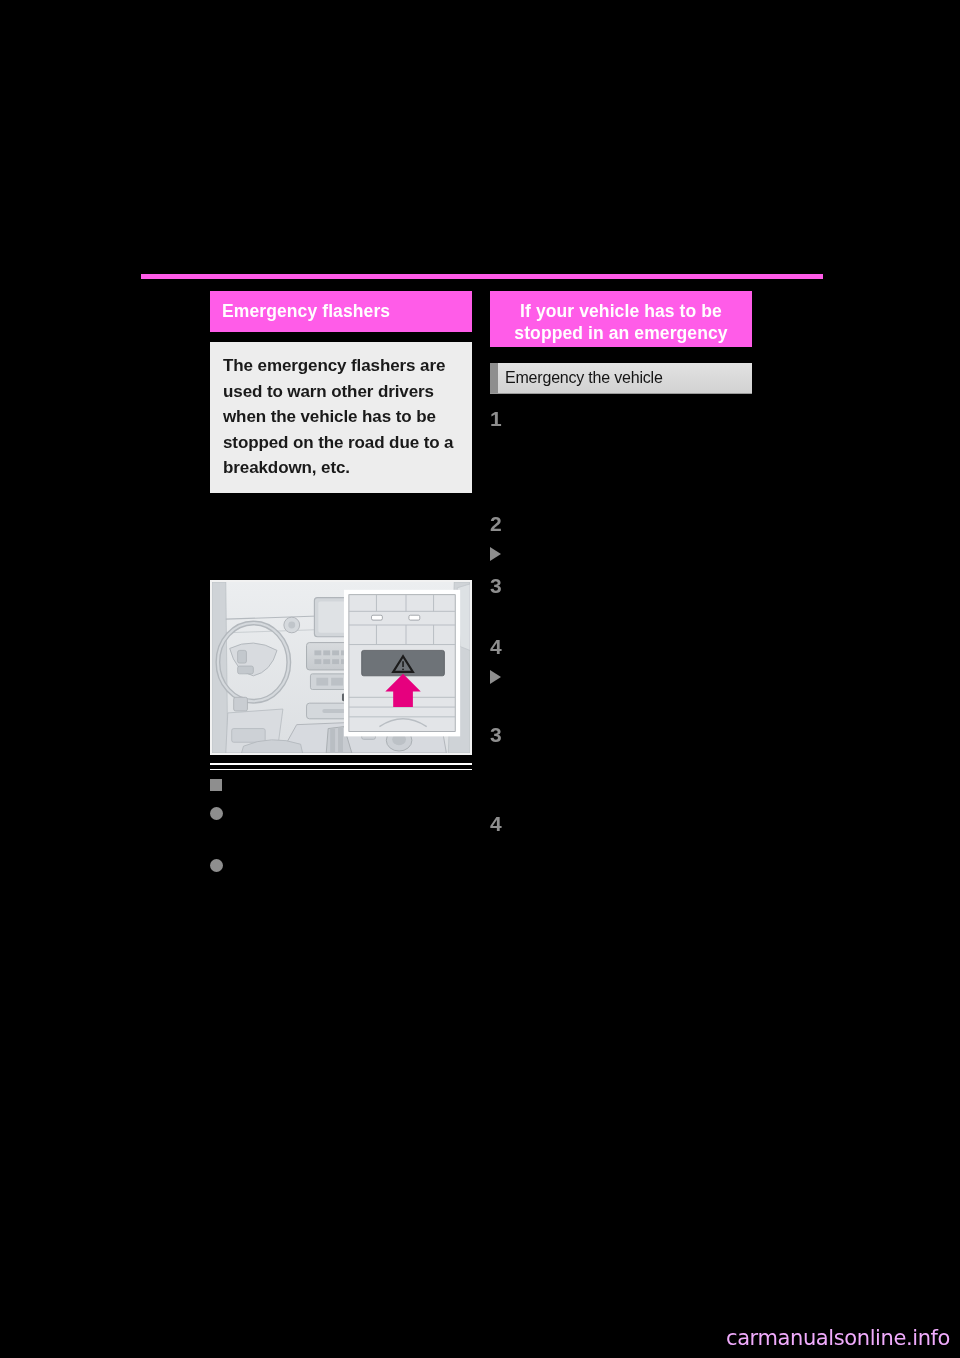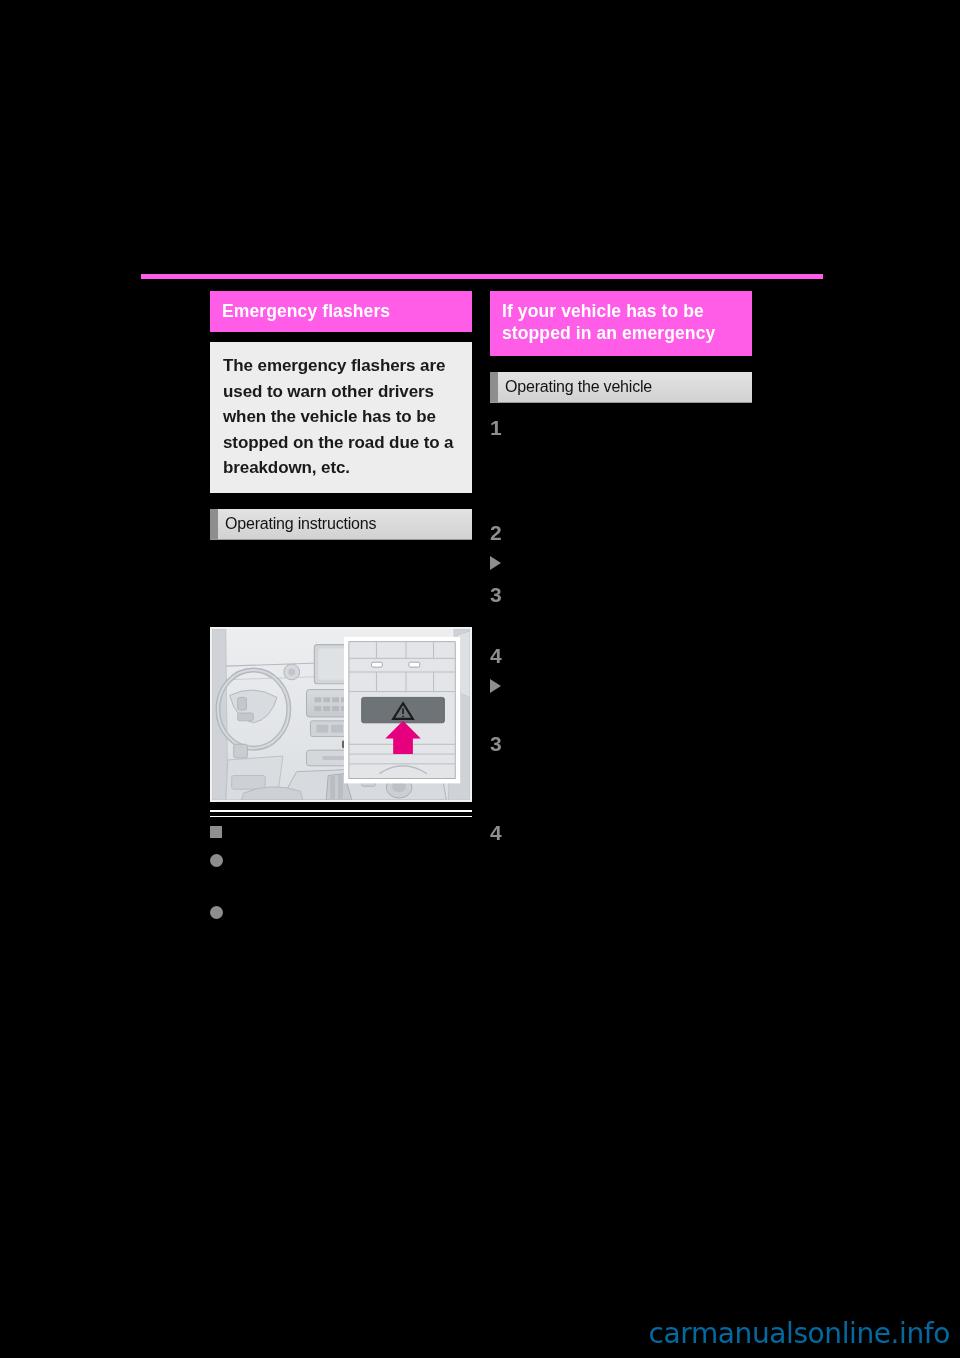--- a/index.html
+++ b/index.html
@@ -53,21 +53,21 @@
   
   .chapter-title {
     background: #ff5ce8;
     color: #ffffff;
     font-weight: bold;
     font-size: 17.5px;
     line-height: 1.28;
     letter-spacing: 0.1px;
     padding: 9px 12px 10px 12px;
   }
-  .chapter-title.two-line { padding-bottom: 11px; }
+  .chapter-title.two-line { padding-bottom: 2px; text-align: center; }
 
   
   .lead-box {
     background: #ededed;
     color: #1a1a1a;
     font-size: 17px;
     line-height: 1.5;
     padding: 11px 13px 12px 13px;
     margin-top: 10px;
     font-weight: 600;
@@ -212,45 +212,41 @@
   
   .gap-sm { height: 10px; }
   .gap-md { height: 26px; }
   .gap-lg { height: 44px; }
 
   
   .watermark {
     position: absolute;
     right: 10px;
     bottom: 8px;
-    font-size: 28px;
-    color: #0369a1;
+    font-size: 21px;
+    color: #f0abfc;
     letter-spacing: -0.4px;
     font-family: "DejaVu Sans", sans-serif;
   }
 </style>
 </head>
 <body>
 
 <div class="page">
 
   <div class="top-rule"></div>
 
   <div class="columns">
 
     <div class="col col-left">
 
       <div class="chapter-title">Emergency flashers</div>
 
       <div class="lead-box">The emergency flashers are used to warn other drivers when the vehicle has to be stopped on the road due to a breakdown, etc.</div>
 
-      <div class="section-bar">
-        <div class="tab"></div>
-        <div class="section-label">Operating instructions</div>
-      </div>
 
       <div class="figure">
         <svg viewBox="0 0 262 175" preserveAspectRatio="none">
           <defs>
             <linearGradient id="gcab" x1="0" y1="0" x2="0" y2="1">
               <stop offset="0" stop-color="#eceef0"></stop>
               <stop offset="1" stop-color="#dcdfe2"></stop>
             </linearGradient>
             <linearGradient id="gpanel" x1="0" y1="0" x2="0" y2="1">
               <stop offset="0" stop-color="#d8dbde"></stop>
@@ -396,21 +392,21 @@
 
     </div>
 
     <div class="col col-right">
 
       <div class="chapter-title two-line">If your vehicle has to be stopped in an emergency</div>
 
 
       <div class="section-bar">
         <div class="tab"></div>
-        <div class="section-label">Operating the vehicle</div>
+        <div class="section-label">Emergency the vehicle</div>
       </div>
 
       <div class="step">
         <div class="num">1</div>
         <div class="step-text"></div>
       </div>
 
       <div class="gap-lg"></div>
       <div class="gap-md"></div>
 

